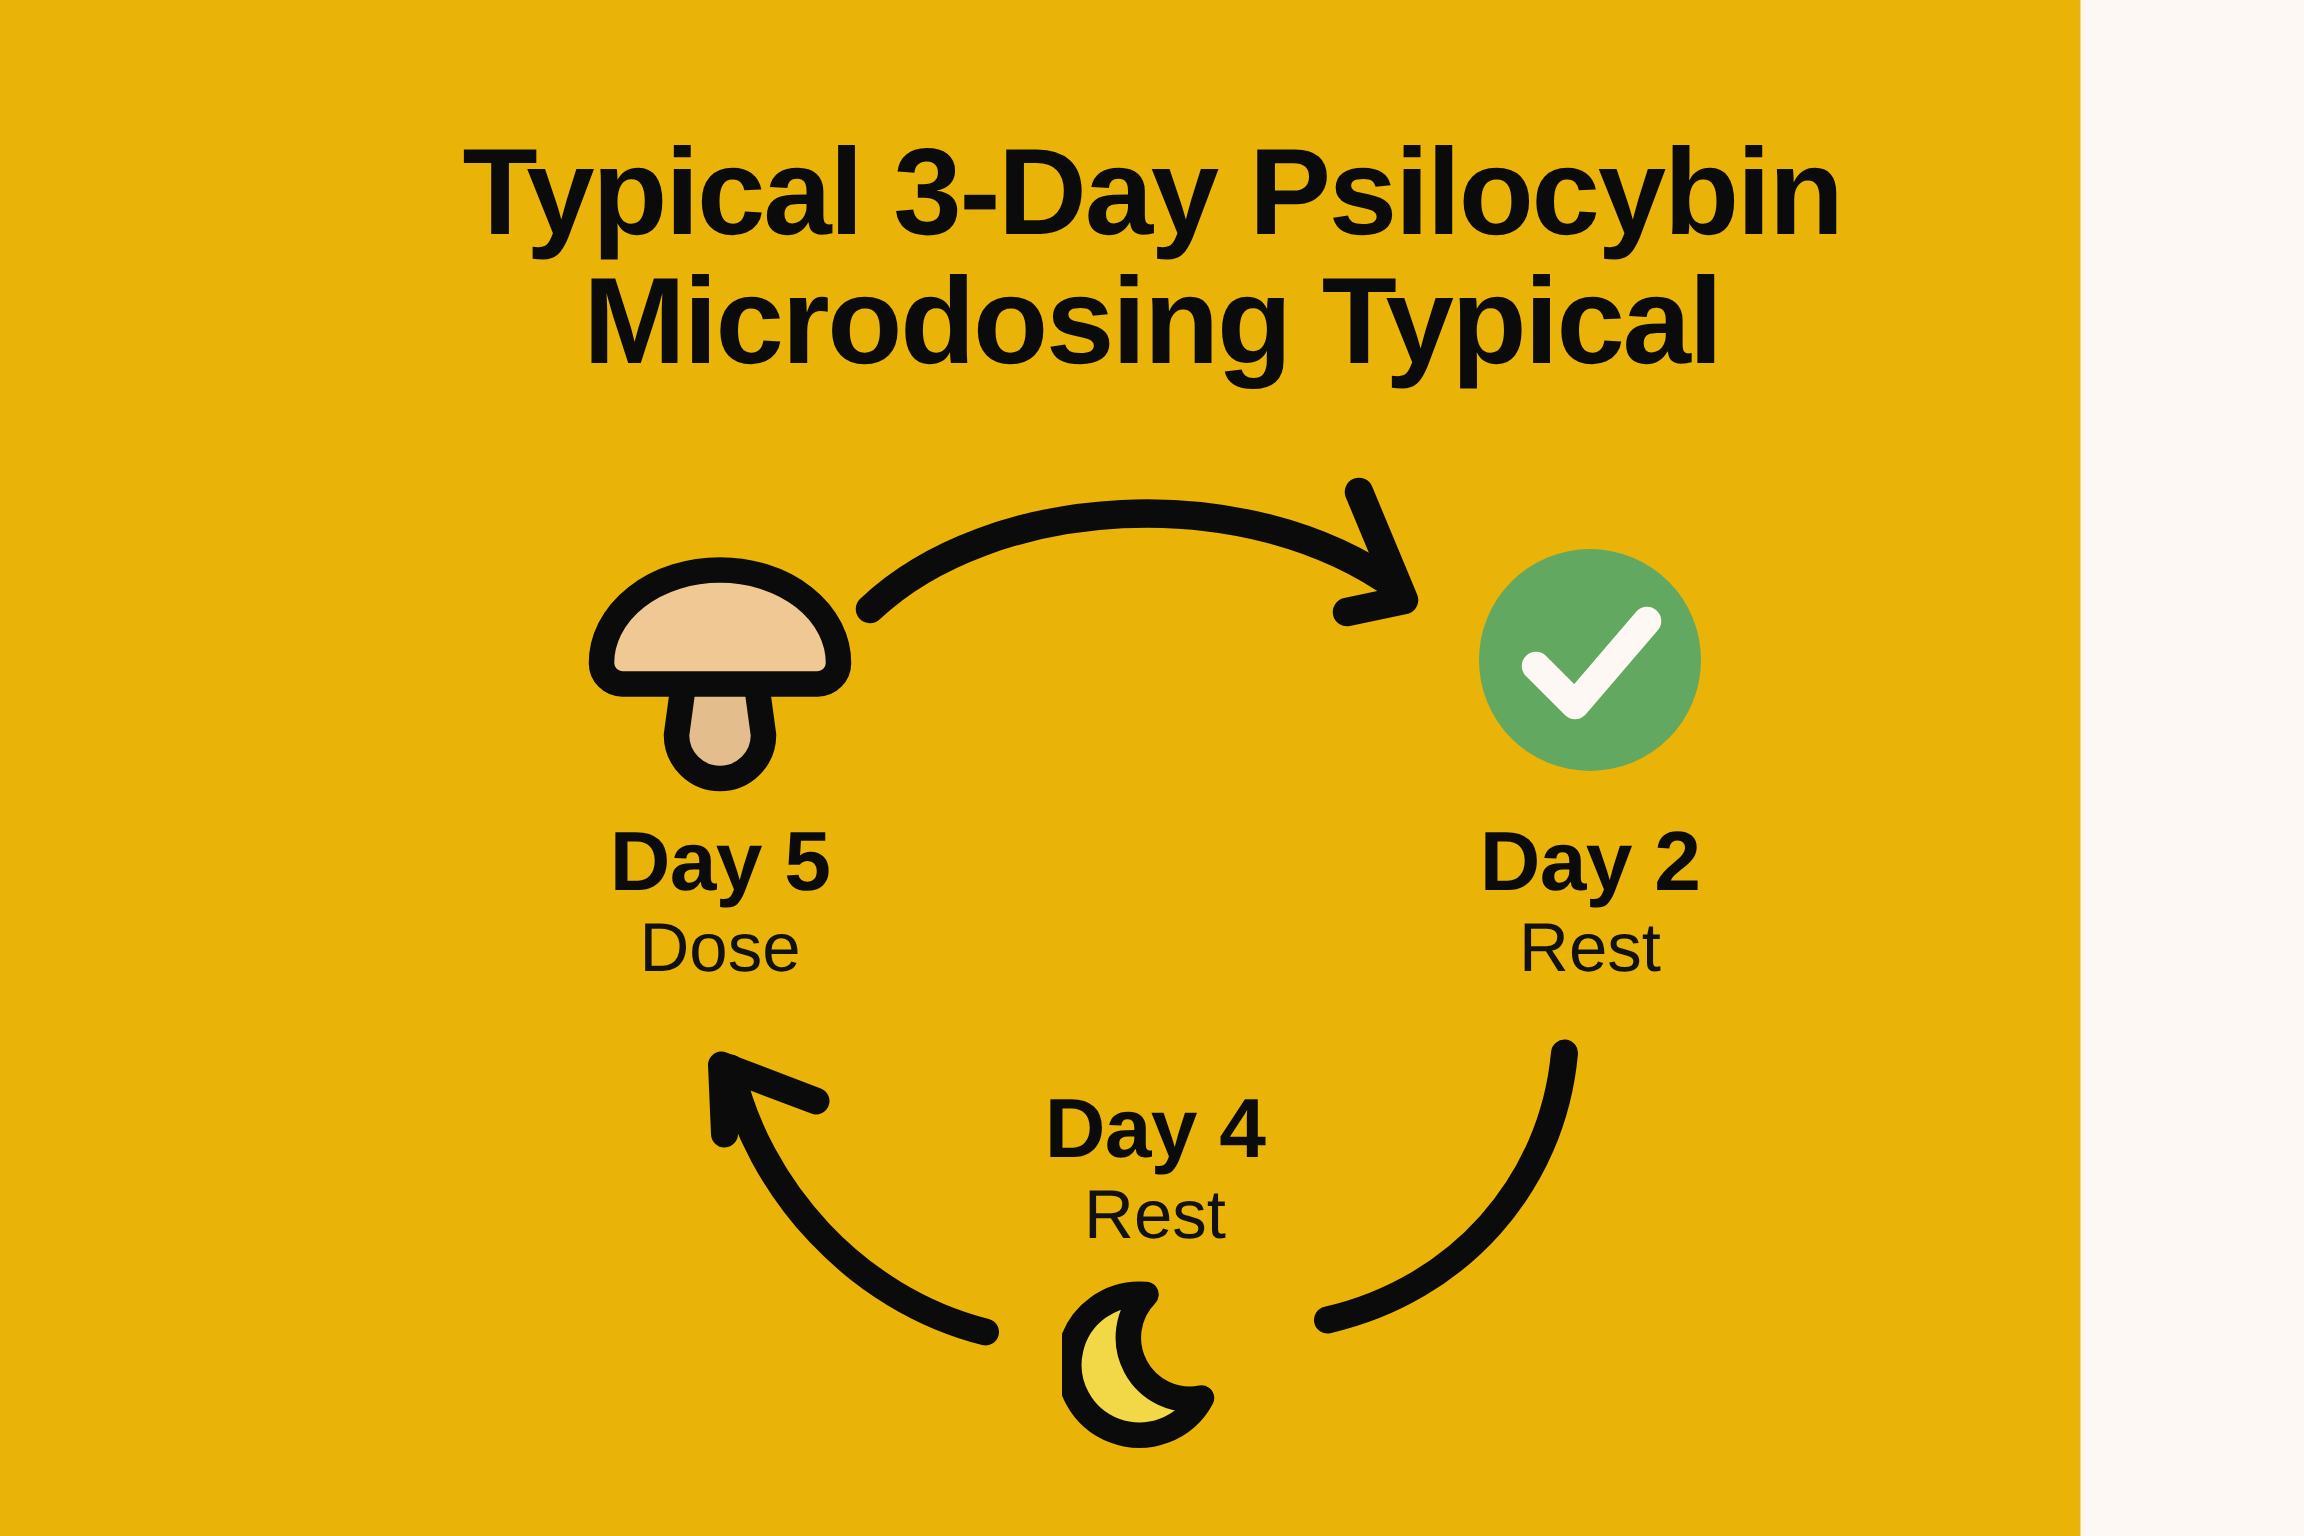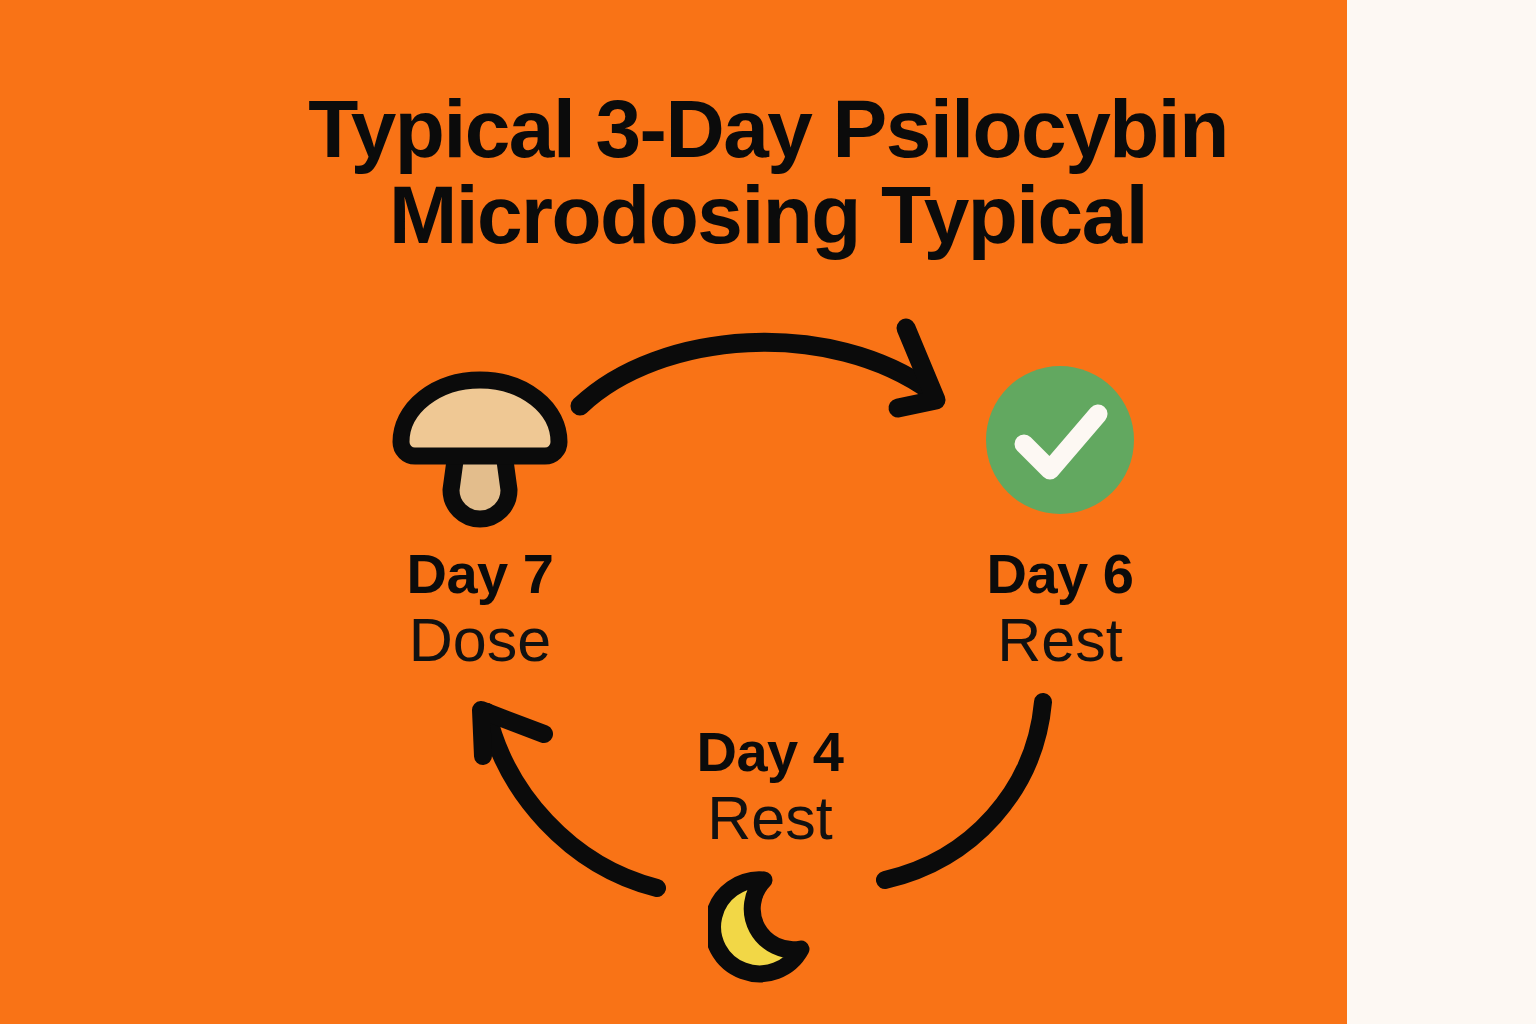--- a/index.html
+++ b/index.html
@@ -11,21 +11,22 @@
     width: 1536px;
     height: 1024px;
     overflow: hidden;
     background: #fdf8f3;
     font-family: "Liberation Sans", sans-serif;
   }
   #infographic {
     position: relative;
     width: 1347px;
     height: 1024px;
-    background: #f97316;
+    background: #eab308;
+    padding-left: 40px;
   }
 
   
   .title-block {
     position: absolute;
     left: 0;
     top: 86px;
     width: 1536px;
     text-align: center;
     line-height: 1.05;
@@ -85,21 +86,21 @@
     font-weight: bold;
     font-size: 56px;
     letter-spacing: -0.5px;
     color: #0b0b0b;
     line-height: 1.08;
   }
   .day-sub {
     display: block;
     font-family: "Liberation Sans", sans-serif;
     font-weight: normal;
-    font-size: 61px;
+    font-size: 46px;
     color: #111111;
     line-height: 1.12;
     margin-top: 2px;
   }
 
   
   #node-day1 .icon-wrap { margin-bottom: 14px; }
   #node-day2 .icon-wrap { margin-bottom: 14px; }
   
   #node-day3 .icon-wrap { margin-top: 8px; }
@@ -134,34 +135,34 @@
   <div class="node" id="node-day1">
     <span class="icon-wrap">
       <svg width="190" height="172" viewBox="0 0 190 172" xmlns="http://www.w3.org/2000/svg">
 
         <path d="M 72 88 L 118 88 L 124 132 a 29 29 0 0 1 -58 0 Z" fill="#e3bd8c" stroke="#0b0b0b" stroke-width="17" stroke-linejoin="round" stroke-linecap="round"></path>
 
         <path d="M 16 84 a 79 62 0 0 1 158 0 a 14 14 0 0 1 -14 14 L 30 98 a 14 14 0 0 1 -14 -14 Z" fill="#efc894" stroke="#0b0b0b" stroke-width="17" stroke-linejoin="round" stroke-linecap="round"></path>
       </svg>
     </span>
     <span class="labels">
-      <span class="day-label">Day 7</span>
+      <span class="day-label">Day 5</span>
       <span class="day-sub">Dose</span>
     </span>
   </div>
 
   <div class="node" id="node-day2">
     <span class="icon-wrap">
       <svg width="152" height="172" viewBox="0 0 152 172" xmlns="http://www.w3.org/2000/svg">
         <circle cx="76" cy="82" r="74" fill="#62a860"></circle>
         <path d="M 40 86 L 66 112 L 114 56" fill="none" stroke="#fdf8f3" stroke-width="19" stroke-linecap="round" stroke-linejoin="round"></path>
       </svg>
     </span>
     <span class="labels">
-      <span class="day-label">Day 6</span>
+      <span class="day-label">Day 2</span>
       <span class="day-sub">Rest</span>
     </span>
   </div>
 
   <div class="node" id="node-day3">
     <span class="labels">
       <span class="day-label">Day 4</span>
       <span class="day-sub">Rest</span>
     </span>
     <span class="icon-wrap">

